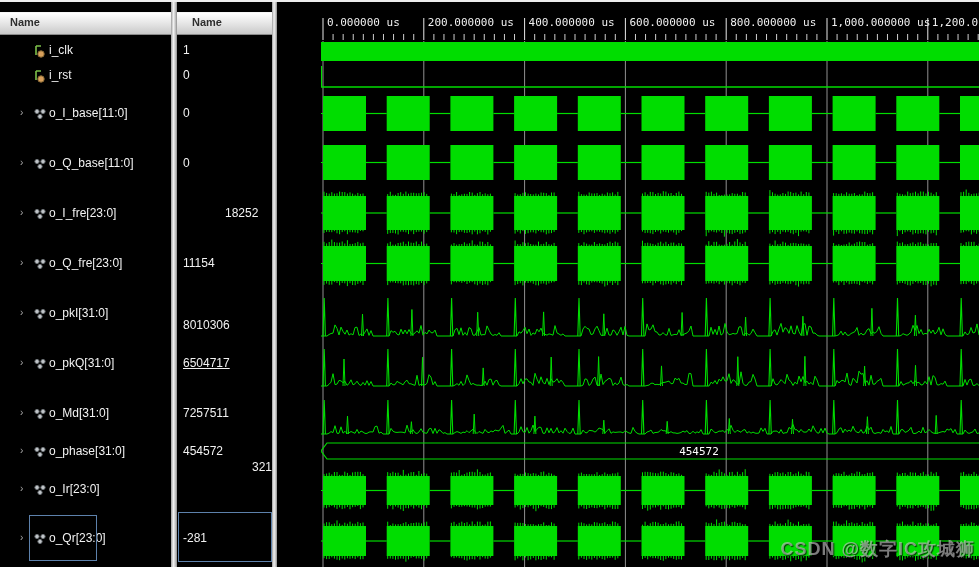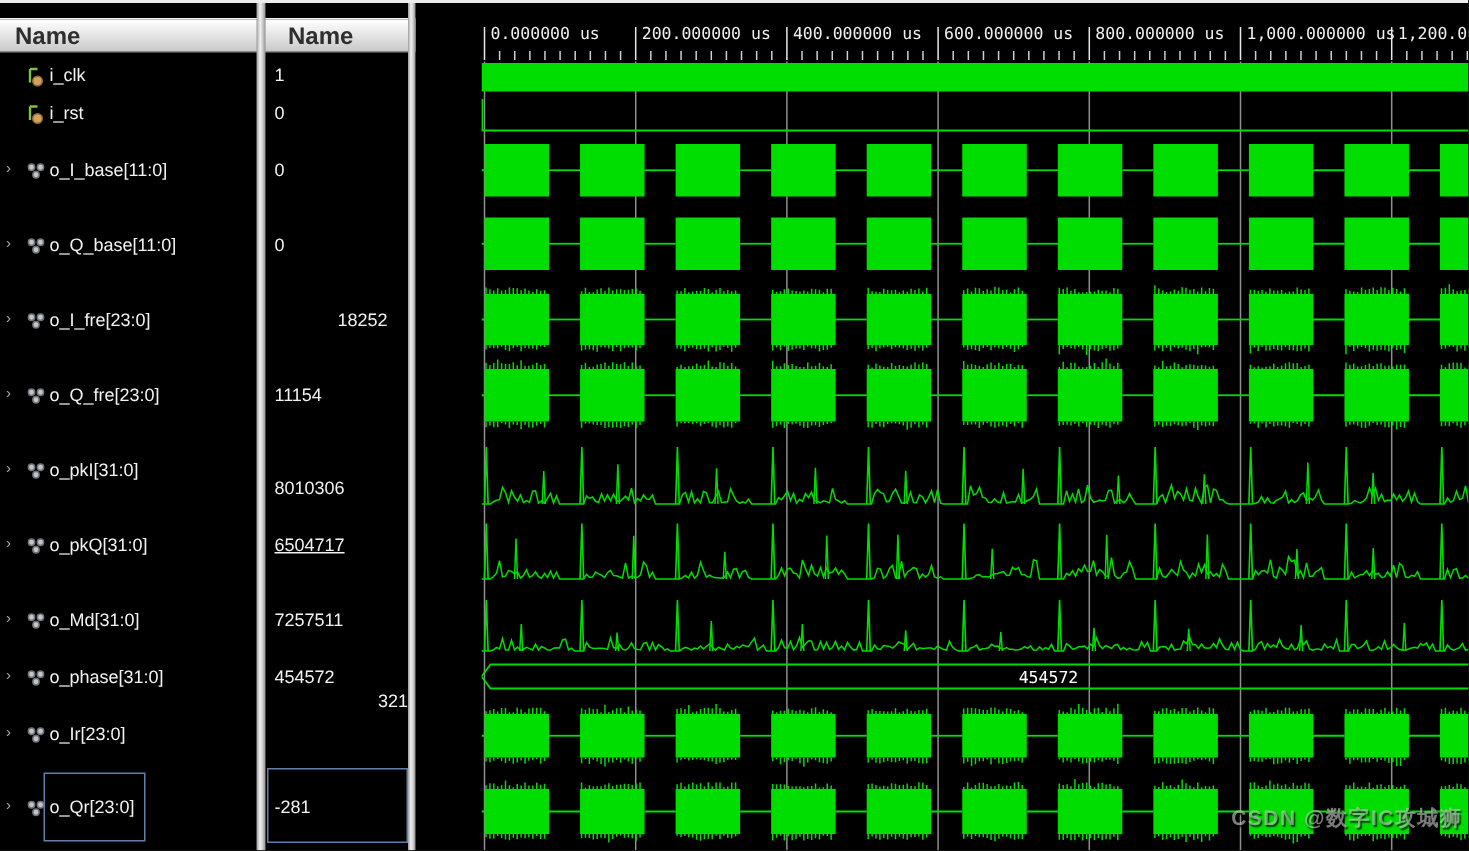--- a/index.html
+++ b/index.html
@@ -3,38 +3,38 @@
 <meta charset="utf-8">
 <style>
   html,body{margin:0;padding:0;background:#222;}
   .stage{position:relative;width:979px;height:567px;background:#000;overflow:hidden;
          font-family:"Liberation Sans",sans-serif;-webkit-font-smoothing:none;}
   .topstrip{position:absolute;left:0;top:0;width:979px;height:2px;background:#ededed;z-index:30;}
   
   .panel-header{position:absolute;left:0;top:12px;width:277px;height:21px;
       background:linear-gradient(#ffffff,#e8e8e8 45%,#c9c9c9);border-top:1px solid #f5f5f5;
       border-bottom:1px solid #8a8a8a;z-index:5;}
-  .hdr-label{position:absolute;top:3px;font-size:16px;font-weight:bold;color:#2e2e2e;}
+  .hdr-label{position:absolute;top:3px;font-size:11px;font-weight:bold;color:#2e2e2e;}
   .hdr-name{left:10px;}
   .hdr-value{left:192px;}
   .col-divider{position:absolute;top:0;height:567px;z-index:20;
       background:linear-gradient(90deg,#9c9c9c,#f2f2f2 40%,#c9c9c9 70%,#8f8f8f);}
   .divider-1{left:171px;width:6px;}
   .divider-2{left:272px;width:5px;}
-  .row-name{position:absolute;left:0;width:183px;height:22px;line-height:22px;color:#f2f2f2;
+  .row-name{position:absolute;left:16px;width:183px;height:22px;line-height:22px;color:#f2f2f2;
       font-size:12px;white-space:nowrap;z-index:6;}
   .row-value{position:absolute;left:177px;width:95px;height:22px;line-height:22px;color:#f2f2f2;
       font-size:12px;padding-left:6px;box-sizing:border-box;z-index:6;}
   .chev{position:absolute;left:4px;top:0;width:12px;color:#a8a8a8;font-size:10px;}
   .sigicon{position:absolute;left:17px;top:4px;width:14px;height:14px;}
   .signame{position:absolute;left:33px;top:0;}
   .sel-box{position:absolute;border:1px solid #5d81ab;z-index:7;}
   
   .wavewrap{position:absolute;left:281px;top:0;width:698px;height:567px;margin-left:40px;}
-  .watermark{position:absolute;top:537px;right:4px;z-index:25;font-size:14px;font-weight:bold;
+  .watermark{position:absolute;top:537px;right:4px;z-index:25;font-size:18px;font-weight:bold;
       letter-spacing:1px;color:rgba(200,200,200,0.62);text-shadow:1px 1px 1px rgba(0,0,0,0.7);
       font-family:"Liberation Sans",sans-serif;white-space:nowrap;}
 </style>
 </head>
 <body>
 
 <div class="stage">
   <div class="topstrip"></div>
 
   <div class="panel-header">

